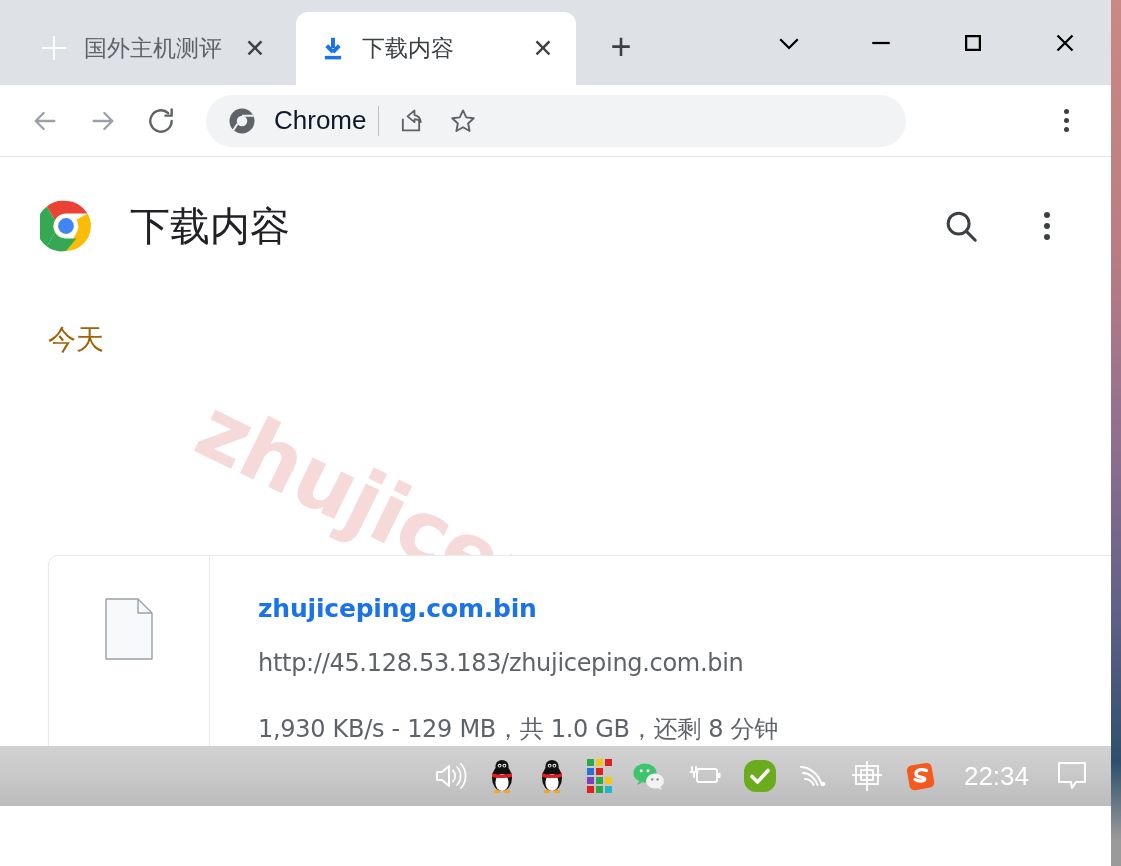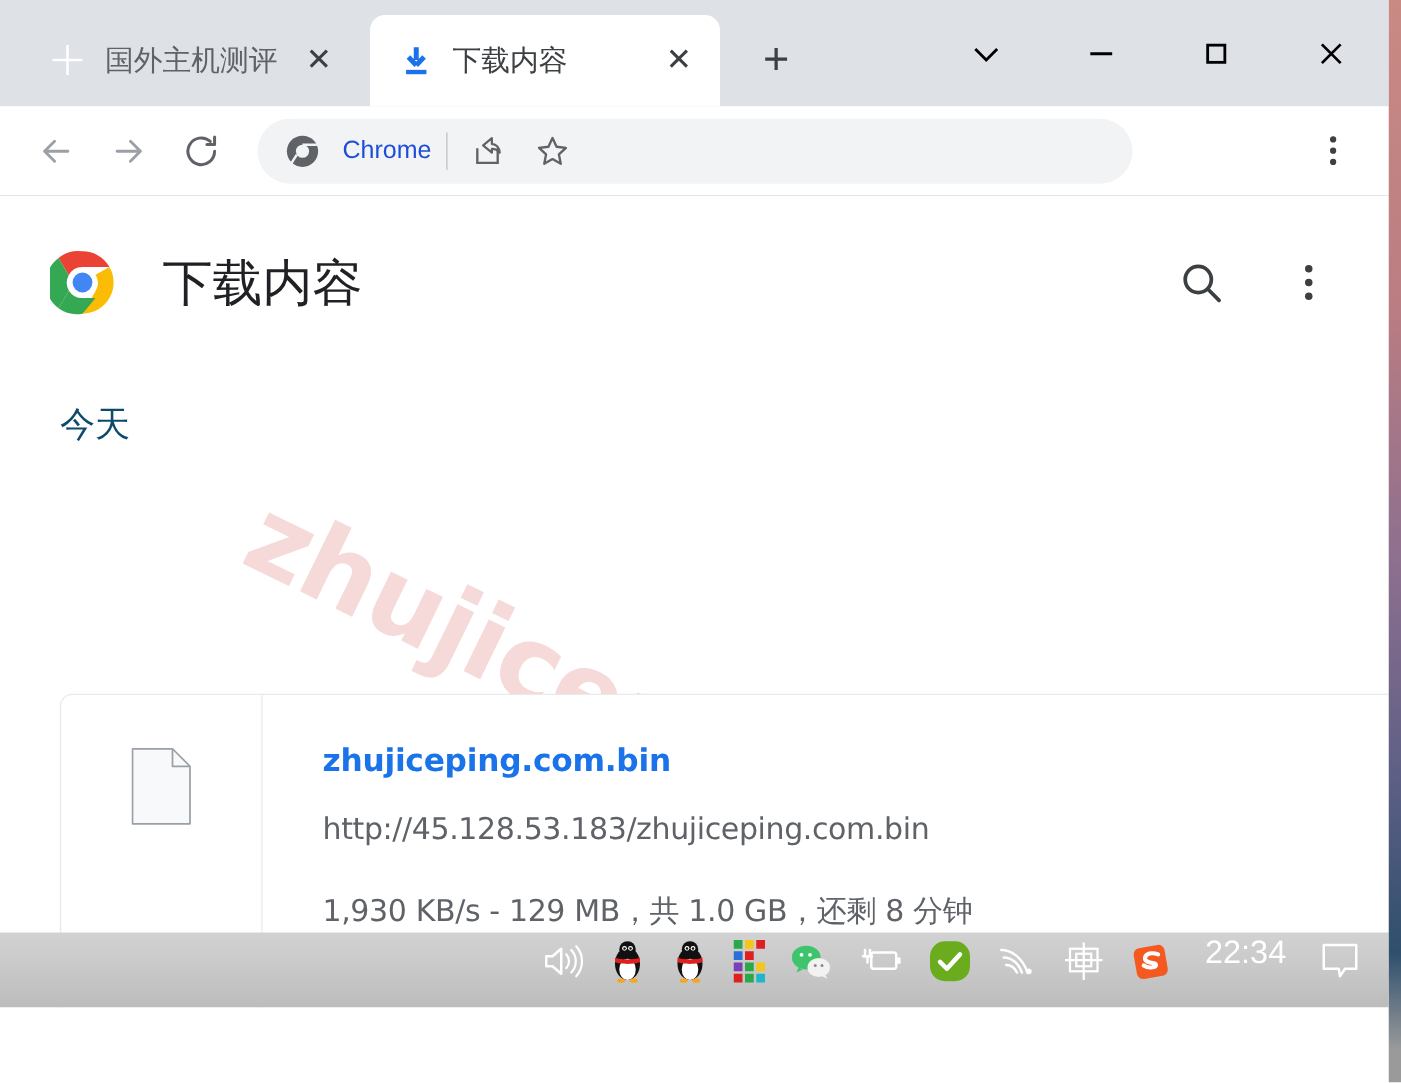--- a/index.html
+++ b/index.html
@@ -88,21 +88,21 @@
     width: 54px; height: 54px; display: flex;
     align-items: center; justify-content: center;
     border-radius: 50%;
   }
   .omnibox {
     flex: 1; height: 52px; margin-left: 14px; margin-right: 14px;
     background: #f1f3f4; border-radius: 26px;
     display: flex; align-items: center; padding: 0 16px; gap: 12px;
     max-width: 700px;
   }
-  .omni-chip { font-size: 20px; color: #1d4ed8; white-space: nowrap; }
+  .omni-chip { font-size: 26px; color: #0f172a; white-space: nowrap; }
   .omni-sep { width: 1px; height: 30px; background: #bdc1c6; }
   .omni-url {
     font-size: 25px; color: #3c4043; white-space: nowrap;
     overflow: hidden; flex: 1;
   }
   .omni-ico {
     width: 40px; height: 40px; display: flex;
     align-items: center; justify-content: center; flex: 0 0 40px;
   }
   .menu-dots {
@@ -133,21 +133,21 @@
   .header-actions { margin-left: auto; display: flex; align-items: center; gap: 38px; }
   .hdr-btn {
     width: 48px; height: 48px; display: flex;
     align-items: center; justify-content: center;
   }
   .hdr-dots { display: flex; flex-direction: column; gap: 5px; align-items: center; }
   .hdr-dots i { width: 6px; height: 6px; border-radius: 50%; background: #3c4043; display: block; }
 
   .day-label {
     position: relative; z-index: 2;
-    font-size: 28px; color: #0c4a6e; padding: 54px 0 0 48px;
+    font-size: 28px; color: #a16207; padding: 54px 0 0 48px;
   }
 
   .dl-card {
     position: absolute; left: 48px; top: 398px;
     width: 1090px; height: 356px;
     background: #fff; border: 1px solid #e8eaed;
     border-radius: 10px; display: flex; z-index: 2;
     box-shadow: 0 1px 2px rgba(60,64,67,.07);
   }
   .dl-icon-col {
@@ -172,21 +172,21 @@
   .progress-track {
     margin-top: 31px; width: 860px; height: 8px;
     background: #e0e0e0; border-radius: 0;
   }
   .progress-fill { height: 8px; background: #1a73e8; }
 
   
   .taskbar {
     position: absolute; left: 0; bottom: 0; width: 1111px; height: 60px;
     background: linear-gradient(180deg, #d2d2d2 0%, #c9c9c9 45%, #bcbcbc 100%);
-    display: flex; justify-content: flex-end;
+    display: flex; align-items: center; justify-content: flex-end;
     padding-right: 12px; z-index: 50;
   }
   .tb-item {
     height: 46px; display: flex; align-items: center;
     justify-content: center; padding: 0 10px;
   }
   .tb-clock { font-size: 26px; color: #ffffff; padding: 0 16px; }
 
   .qq { width: 30px; height: 36px; }
   .grid-ico { display: grid; grid-template-columns: repeat(3, 7px); grid-template-rows: repeat(4, 7px); gap: 2px; }

